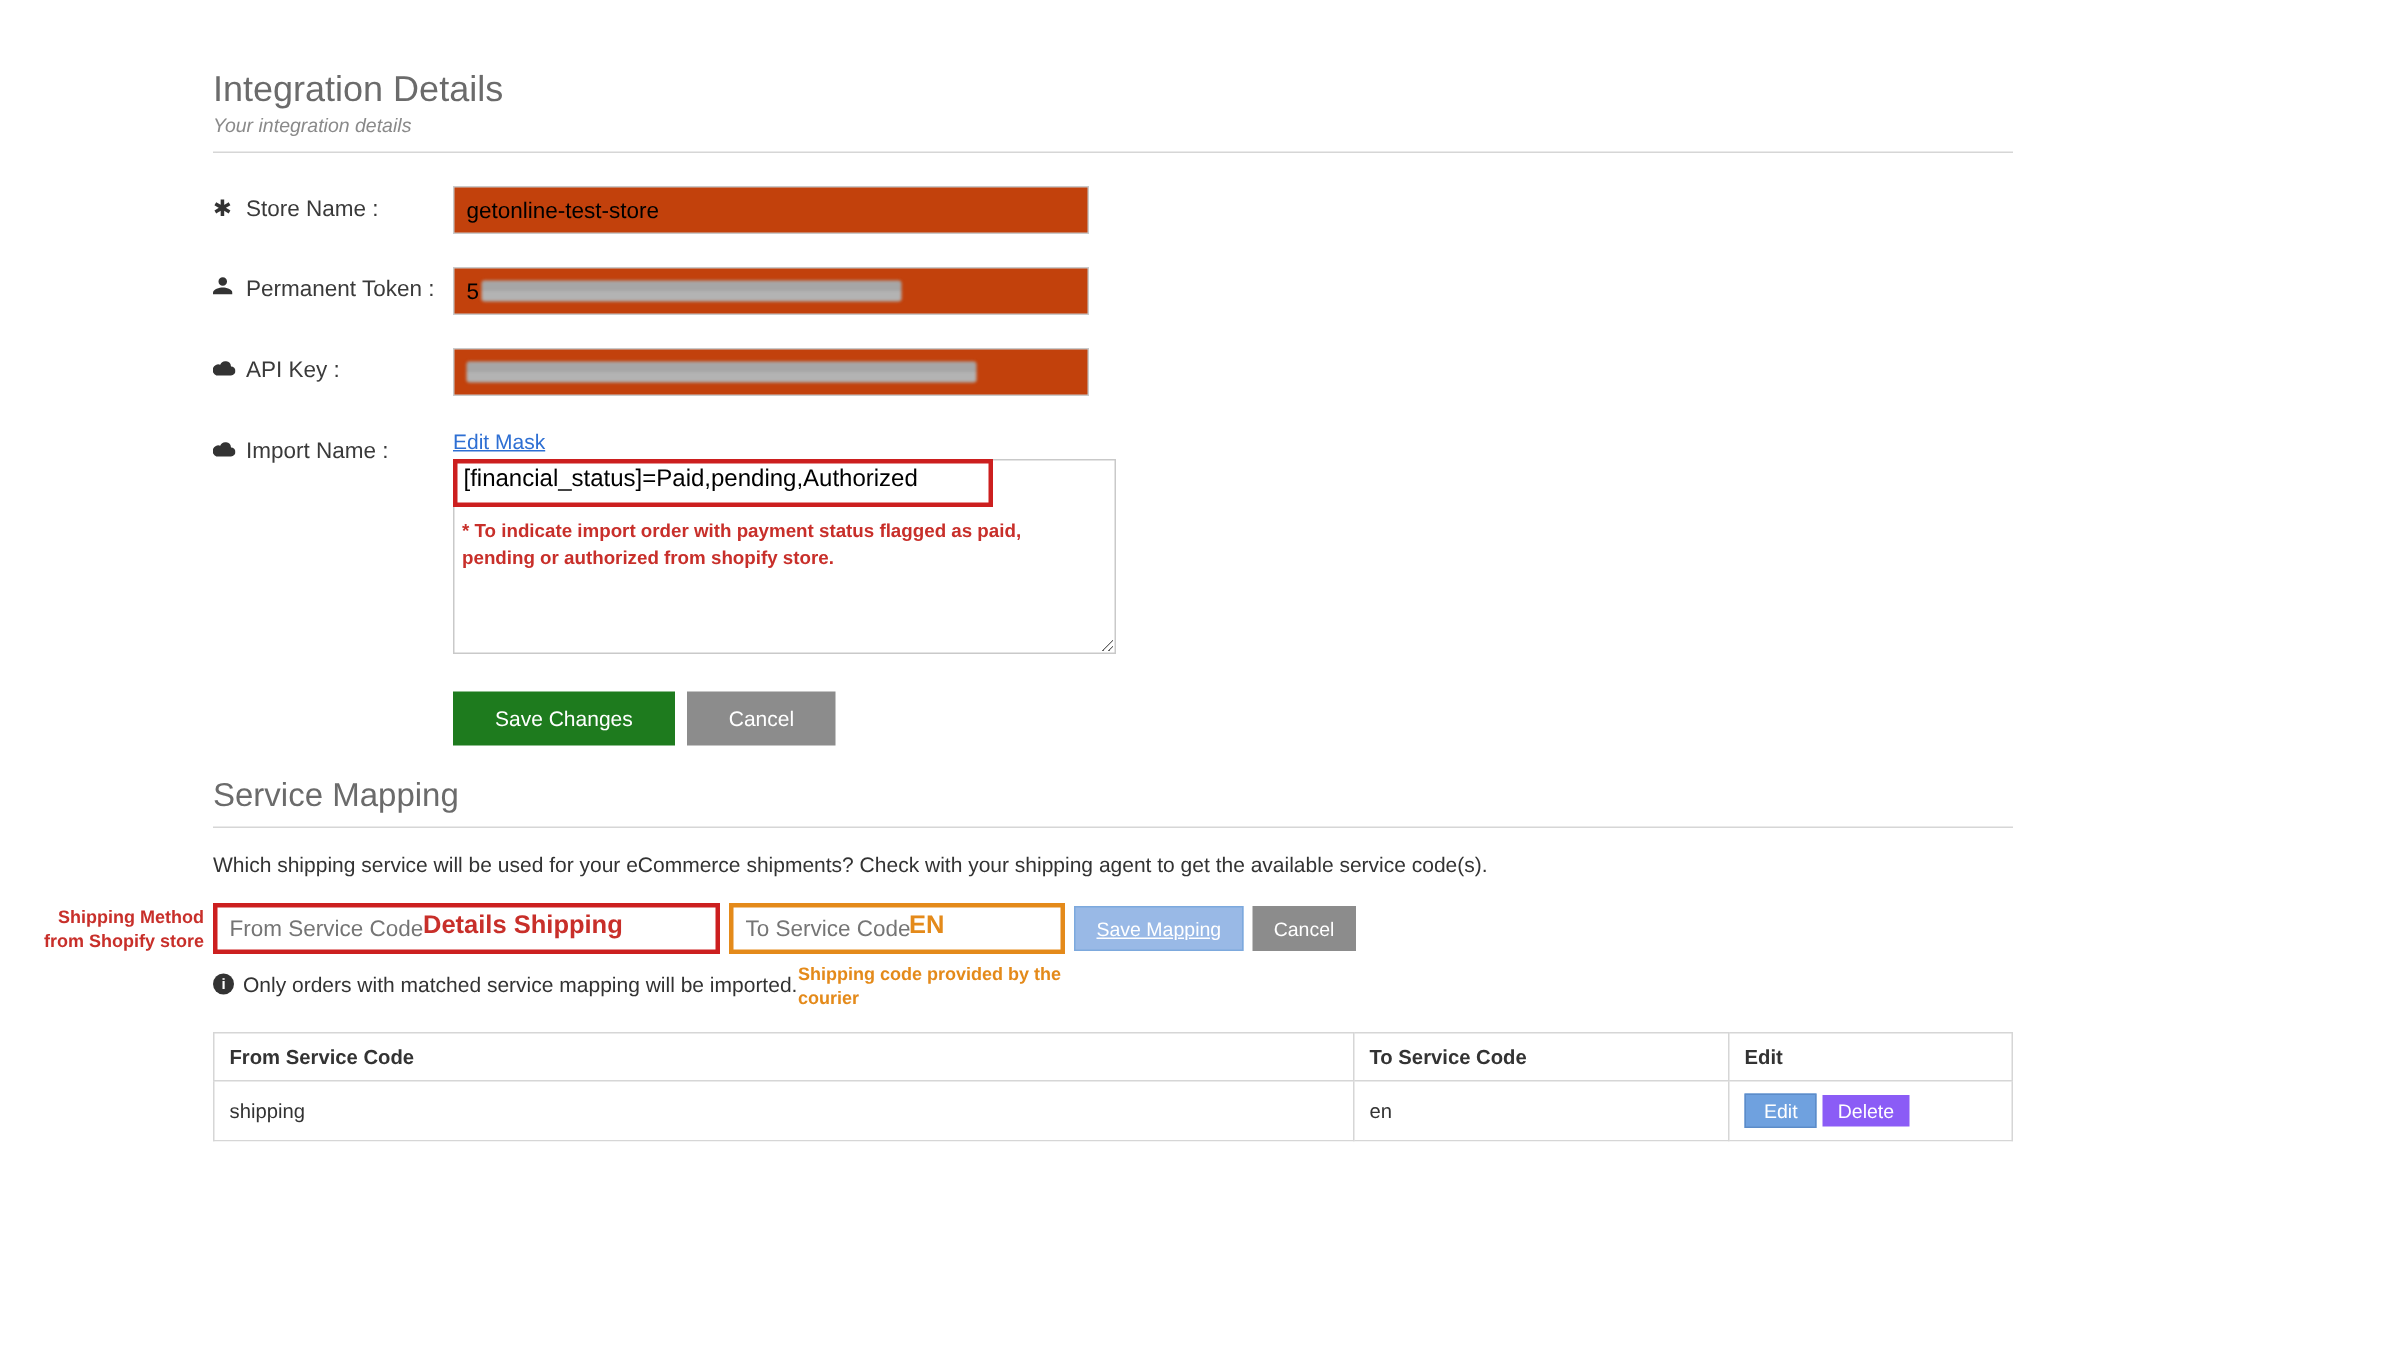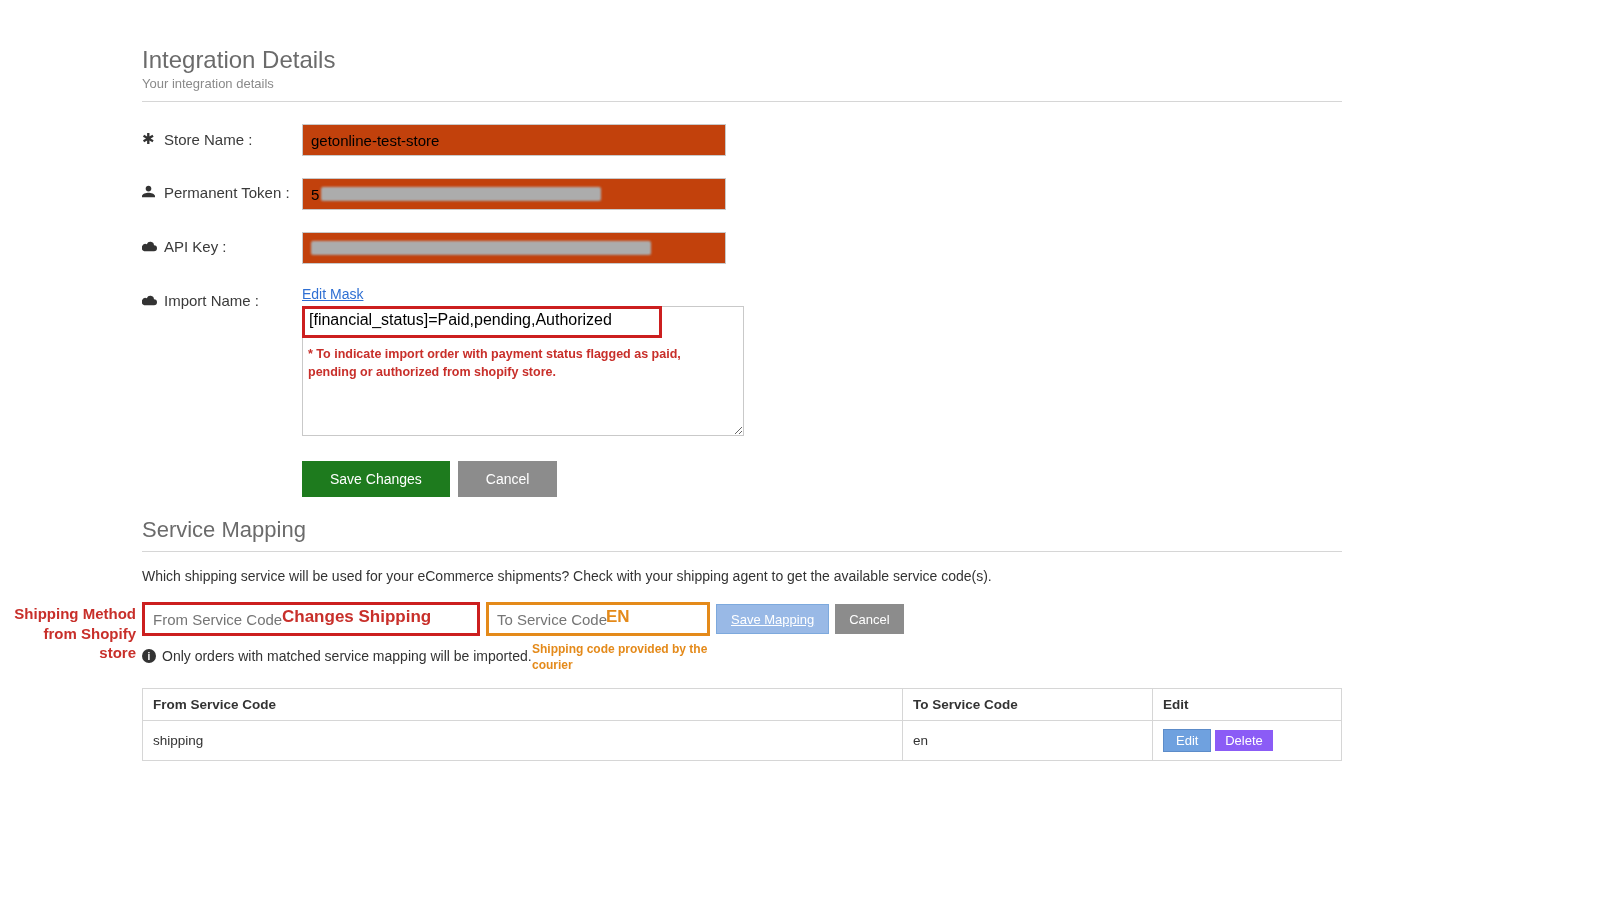--- a/index.html
+++ b/index.html
@@ -1,19 +1,19 @@
 <!DOCTYPE html>
 <html><head>
 <meta charset="utf-8">
 <style>
   * { box-sizing: border-box; margin: 0; padding: 0; }
   body { font-family: Arial, Helvetica, sans-serif; font-size: 14px; color: #333; background: #fff; }
   .page { width: 1200px; margin-left: 142px; margin-top: 46px; }
   h2.section-title { font-size: 24px; font-weight: 400; color: #6b6b6b; margin-bottom: 2px; }
-  .section-sub { font-size: 13px; color: #8a8a8a; margin-bottom: 10px; }
+  .section-sub { font-size: 13px; color: #8a8a8a; margin-bottom: 10px; font-style: italic; }
   hr.sep { border: none; border-top: 1px solid #d6d6d6; margin-bottom: 22px; }
   .form-row { display: flex; align-items: flex-start; margin-bottom: 22px; }
   .label-col { width: 160px; display: flex; align-items: center; gap: 8px; font-size: 15px; color: #3a3a3a; padding-top: 6px; }
   .label-col .ficon { width: 14px; display:inline-block; color: #333; }
   .field-col { }
   .text-input { width: 424px; height: 32px; border: 1px solid #c9c9c9; padding: 4px 8px; font-size: 15px; color: #000; background:#c2410c; }
   .edit-link { color: #2e6fd3; font-size: 14px; margin-bottom: 4px; display: inline-block; }
   .mask-wrap { position: relative; width: 442px; }
   .mask-area { width: 442px; height: 130px; border: 1px solid #c9c9c9; resize: both; padding: 4px 6px; font-size: 16px; font-family: Arial; color:#000; }
   .mask-redbox { position: absolute; top: 0; left: 0; width: 360px; height: 32px; border: 3px solid #cc1f1f; pointer-events: none; }
@@ -29,21 +29,21 @@
 
   .svc-section { margin-top: 20px; }
   .svc-title { font-size: 22px; color: #6b6b6b; font-weight: 400; margin-bottom: 8px; }
   .svc-desc { font-size: 14px; color: #333; margin-top: 16px; margin-bottom: 18px; }
   .svc-inputs { display: flex; align-items: center; gap: 6px; position: relative; }
   .svc-input { height: 34px; border: 1px solid #c9c9c9; font-size: 15px; padding: 4px 8px; color:#888; }
   .svc-from { width: 338px; border: 3px solid #cc1f1f; }
   .svc-to   { width: 224px; border: 3px solid #e48a1a; }
   .from-overlay { position:absolute; left: 140px; top: 5px; font-size: 17px; font-weight: 700; color: #c82f2a; pointer-events:none; }
   .to-overlay { position:absolute; left: 464px; top: 5px; font-size: 17px; font-weight: 700; color: #e48a1a; pointer-events:none; }
-  .left-anno { position: absolute; left: -130px; top: 2px; width: 124px; text-align: right; font-size: 15px; font-weight: 700; color: #c82f2a; line-height: 1.3; }
+  .left-anno { position: absolute; left: -130px; top: 2px; width: 124px; text-align: right; font-size: 12px; font-weight: 700; color: #c82f2a; line-height: 1.3; }
   .below-anno { position: absolute; left: 390px; top: 40px; width: 200px; font-size: 12px; font-weight: 700; color: #e48a1a; line-height: 1.3; }
   .svc-note { display: flex; gap: 6px; align-items: center; margin-top: 12px; margin-bottom: 24px; font-size: 14px; color:#333; }
   .info-icon { width:14px; height:14px; border-radius:50%; background:#333; color:#fff; font-size:10px; font-weight:700; display:inline-flex; align-items:center; justify-content:center; }
   table.svc-table { width: 1200px; border-collapse: collapse; margin-top: 4px; }
   table.svc-table th, table.svc-table td { border: 1px solid #d6d6d6; padding: 8px 10px; text-align: left; font-size: 13.5px; }
   table.svc-table th { background: #fff; font-weight: 700; }
   .redacted { background: repeating-linear-gradient(0deg,#9a9a9a,#9a9a9a 1px,#bfbfbf 1px,#bfbfbf 2px); height:14px; filter: blur(1.2px); border-radius:2px; display:inline-block; }
 </style>
 </head>
 <body>
@@ -122,21 +122,21 @@
   </div>
 
   <div class="svc-section">
     <div class="svc-title">Service Mapping</div>
     <hr class="sep" style="margin-bottom:0;">
     <div class="svc-desc">Which shipping service will be used for your eCommerce shipments? Check with your shipping agent to get the available service code(s).</div>
 
     <div class="svc-inputs">
       <div class="left-anno">Shipping Method from Shopify store</div>
       <input class="svc-input svc-from" placeholder="From Service Code" style="">
-      <span class="from-overlay">Changes Shipping</span>
+      <span class="from-overlay">Details Shipping</span>
       <input class="svc-input svc-to" placeholder="To Service Code" style="">
       <span class="to-overlay">EN</span>
       <button class="btn btn-blue-sm">Save Mapping</button>
       <button class="btn btn-gray-sm">Cancel</button>
       <div class="below-anno">Shipping code provided by the courier</div>
     </div>
 
     <div class="svc-note">
       <span class="info-icon">i</span>
       <span>Only orders with matched service mapping will be imported.</span>

